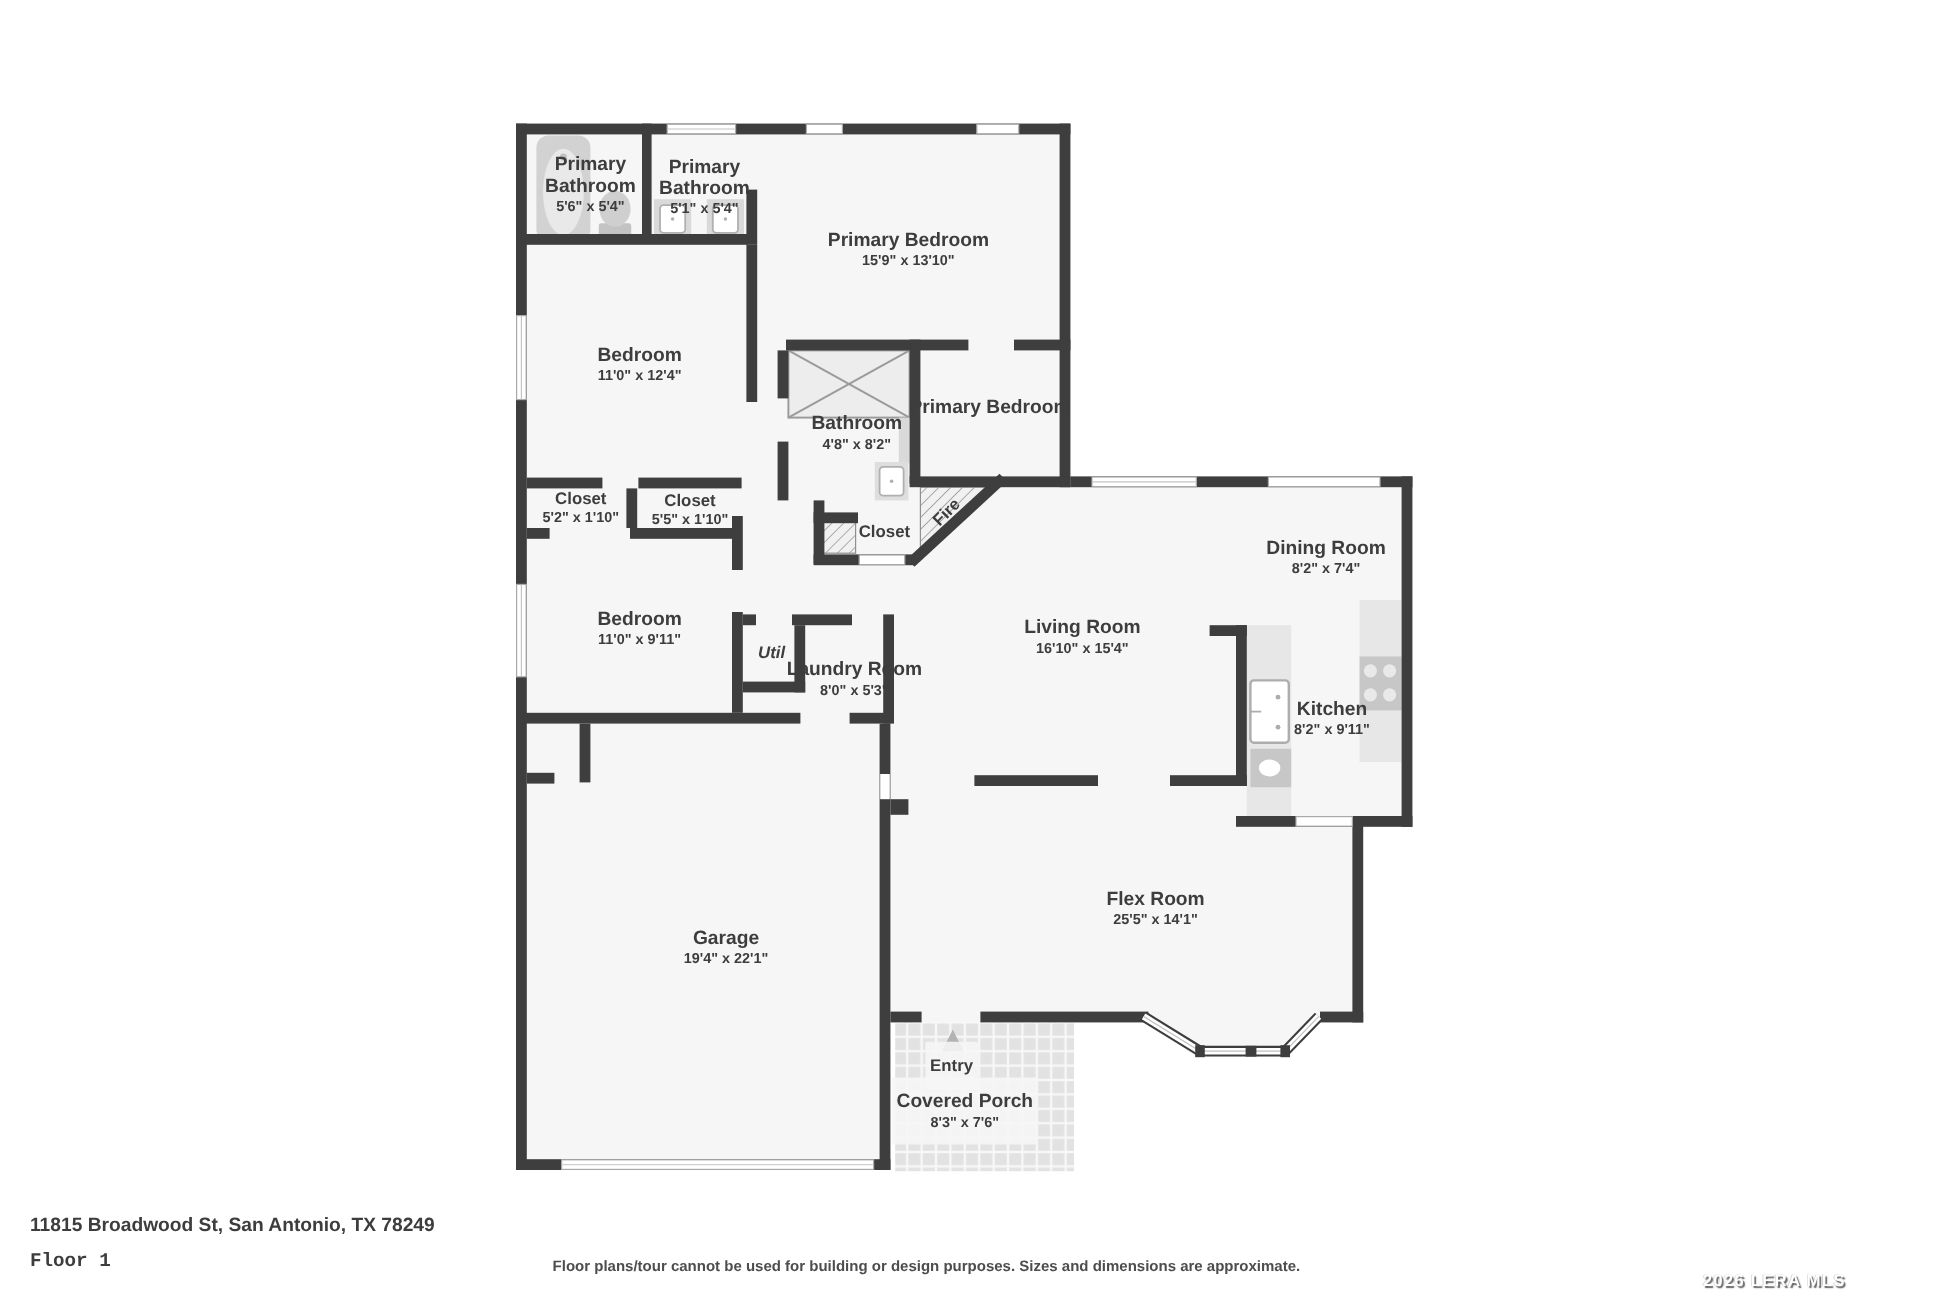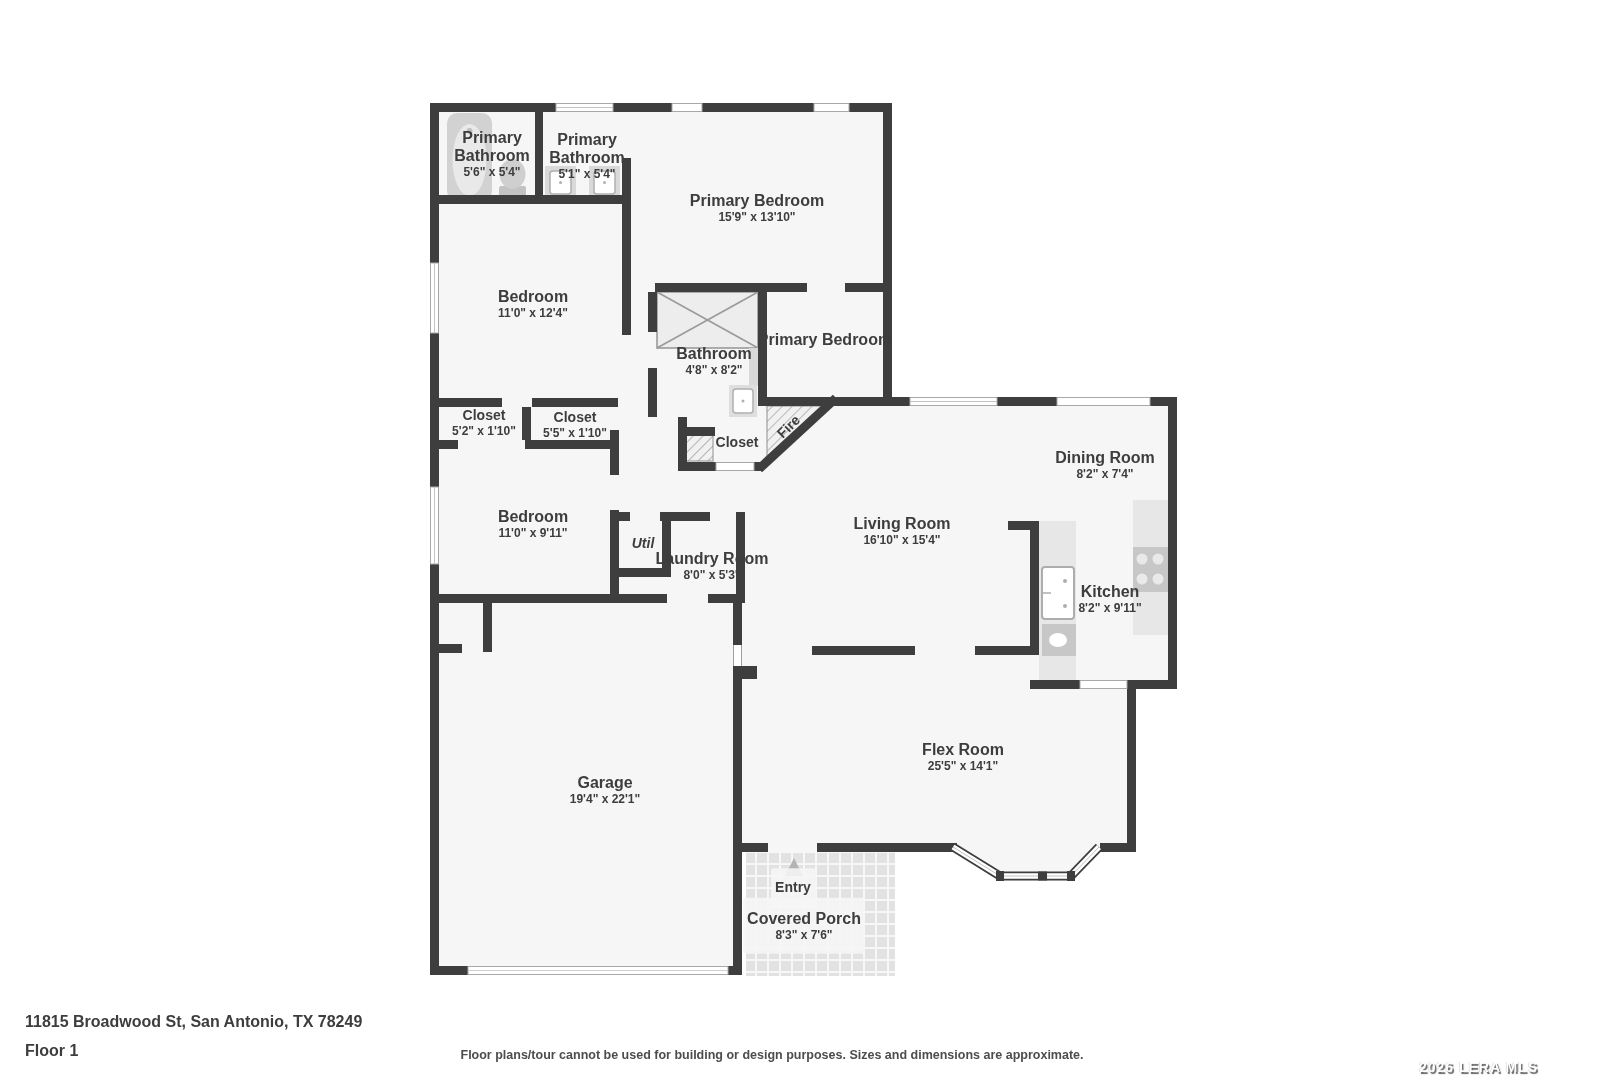--- a/index.html
+++ b/index.html
@@ -9,21 +9,21 @@
   .room-label{position:absolute;transform:translate(-50%,-50%);text-align:center;
               color:#3d3d3d;line-height:1.12;white-space:normal;z-index:2;}
   .room-label .room-name{display:block;font-size:16px;font-weight:bold;}
   .room-label .room-dims{display:block;font-size:12px;font-weight:bold;margin-top:1px;}
   .room-label.small .room-name{font-size:14px;}
   .room-label.tiny .room-name{font-size:14px;}
   .room-label.rot45{transform:translate(-50%,-50%) rotate(-45deg);}
   .room-label.on-tiles{background:rgba(246,246,246,0.88);padding:12px 4px;border-radius:2px;}
   .nowrap{white-space:nowrap;}
   .footer-address{position:absolute;left:25px;top:1013px;font-size:16px;font-weight:bold;color:#3d3d3d;}
-  .footer-floor{position:absolute;left:25px;top:1042px;font-size:16px;font-weight:bold;color:#3d3d3d;}
+  .footer-floor{position:absolute;left:25px;top:1042px;font-size:16px;font-weight:bold;color:#3d3d3d;font-family:Liberation Mono, monospace;}
   .footer-disclaimer{position:absolute;left:772px;top:1048px;transform:translateX(-50%);
                      font-size:12.5px;font-weight:bold;color:#4d4d4d;white-space:nowrap;}
   .watermark{position:absolute;right:3px;top:1059px;font-size:14px;font-weight:bold;color:#ffffff;
              letter-spacing:1px;text-shadow:1.5px 1.5px 1px rgba(90,90,90,0.95),-0.5px -0.5px 0 rgba(120,120,120,0.4);}
 </style>
 </head>
 <body>
 
 <div class="stage">
 

